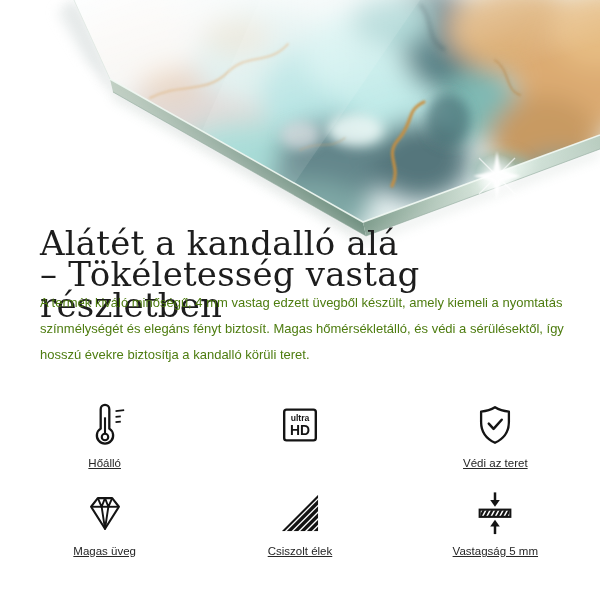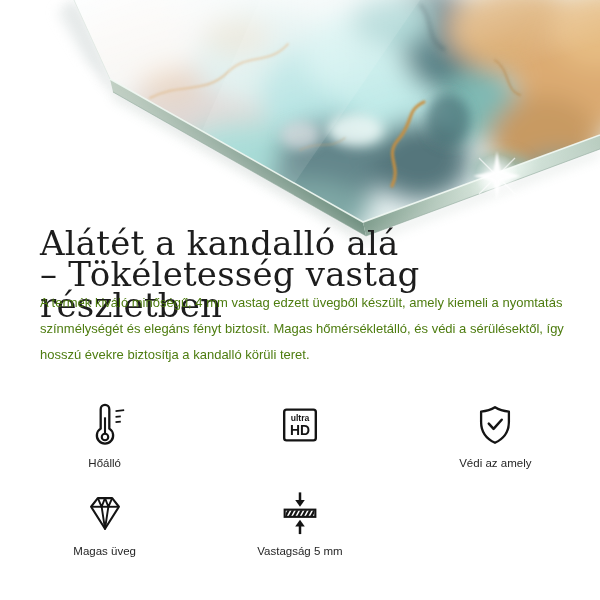--- a/index.html
+++ b/index.html
@@ -8,21 +8,21 @@
   .hero{position:absolute;top:0;left:0;width:600px;height:248px;}
   .hero svg{display:block;}
   h1.title{position:absolute;left:40px;top:228px;margin:0;font-family:"DejaVu Serif","Liberation Serif",serif;
         font-weight:400;font-size:34px;line-height:31px;color:#1d1d1d;letter-spacing:0.2px;}
   p.desc{position:absolute;left:40px;top:290px;margin:0;width:532px;font-size:13px;line-height:26px;
         color:#4d7c0f;}
   .features{position:absolute;left:7px;top:400px;width:586px;display:grid;
         grid-template-columns:repeat(3,1fr);row-gap:18px;}
   .feature{display:flex;flex-direction:column;align-items:center;}
   .ficon{height:48px;display:flex;align-items:flex-end;justify-content:center;}
-  .flabel{margin-top:8px;font-size:11.5px;line-height:14px;color:#262626;text-align:right;}
+  .flabel{margin-top:8px;font-size:11.5px;line-height:14px;color:#262626;text-align:right;text-decoration:underline;}
   .icon-stroke{stroke:#141414;fill:none;}
   .icon-fill{fill:#141414;}
   .hd-text{font-family:"Liberation Sans",sans-serif;font-weight:bold;fill:#141414;text-anchor:middle;}
 </style>
 </head>
 <body>
 
 <div class="page">
 
   <div class="hero">
@@ -163,35 +163,55 @@
       </div>
     </div>
 
     <div class="feature">
       <div class="ficon">
         <svg width="46" height="46" viewBox="0 0 48 48">
           <path class="icon-stroke" stroke-width="2.4" stroke-linejoin="round" d="M24,5.5 C28,8 33,9.5 38.5,10 V21 C38.5,31 32.5,38.5 24,42.5 C15.5,38.5 9.5,31 9.5,21 V10 C15,9.5 20,8 24,5.5 Z"></path>
           <path class="icon-stroke" stroke-width="2.6" stroke-linecap="round" stroke-linejoin="round" d="M17.5,22.5 L22.5,28 L31,18.5"></path>
         </svg>
       </div>
-      <div class="flabel">Védi az amely</div>
+      <div class="flabel">Védi az teret</div>
     </div>
 
     <div class="feature">
       <div class="ficon">
         <svg width="46" height="46" viewBox="0 0 48 48">
           <path class="icon-stroke" stroke-width="2.2" stroke-linejoin="round" d="M9.5,17.5 L16.5,8.5 H31.5 L38.5,17.5 L24,40.5 Z"></path>
           <line class="icon-stroke" stroke-width="2" x1="9.5" y1="17.5" x2="38.5" y2="17.5"></line>
           <path class="icon-stroke" stroke-width="2" stroke-linejoin="round" d="M16.5,8.5 L20.5,17.5 L24,8.5 L27.5,17.5 L31.5,8.5"></path>
           <path class="icon-stroke" stroke-width="2" stroke-linejoin="round" d="M20.5,17.5 L24,40.5 L27.5,17.5"></path>
         </svg>
       </div>
       <div class="flabel">Magas üveg</div>
     </div>
 
+    <div class="feature">
+      <div class="ficon">
+        <svg width="46" height="46" viewBox="0 0 48 48">
+          <defs>
+              <clipPath id="triClip">
+                <path d="M5,43 L43,5 L43,43 Z"></path>
+              </clipPath>
+            </defs>
+          <g clip-path="url(#triClip)" stroke="#141414" stroke-width="3.6">
+            <line x1="3.5" y1="45" x2="45" y2="3.5"></line>
+            <line x1="10.5" y1="45" x2="45" y2="10.5"></line>
+            <line x1="17.5" y1="45" x2="45" y2="17.5"></line>
+            <line x1="24.5" y1="45" x2="45" y2="24.5"></line>
+            <line x1="31.5" y1="45" x2="45" y2="31.5"></line>
+            <line x1="38.5" y1="45" x2="45" y2="38.5"></line>
+          </g>
+        </svg>
+      </div>
+      <div class="flabel">Csiszolt élek</div>
+    </div>
 
     <div class="feature">
       <div class="ficon">
         <svg width="46" height="46" viewBox="0 0 48 48">
           <line class="icon-stroke" stroke-width="2.6" x1="24" y1="2.5" x2="24" y2="11"></line>
           <polygon class="icon-fill" points="19,10.5 29,10.5 24,17.5"></polygon>
           <defs>
               <clipPath id="barClip">
                 <rect x="9" y="21" width="30" height="6.5"></rect>
               </clipPath>

